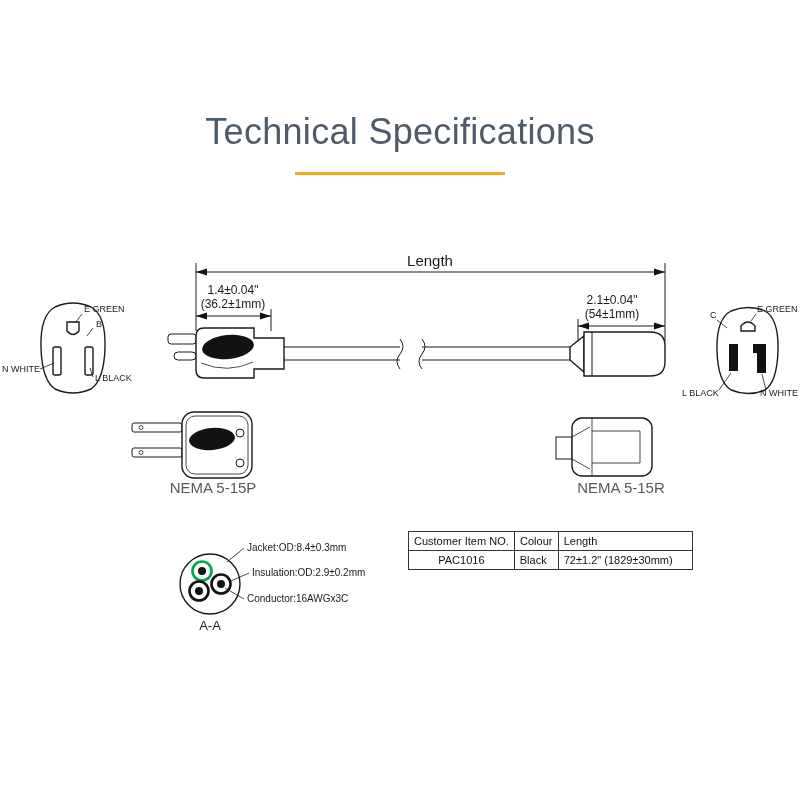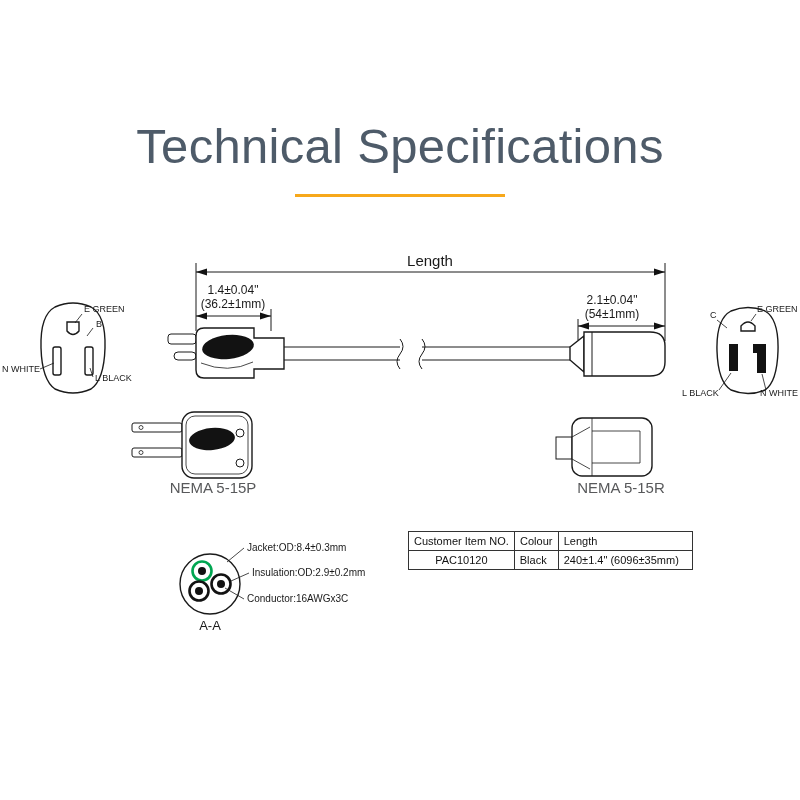--- a/index.html
+++ b/index.html
@@ -8,21 +8,21 @@
     --ground-green:#00a651;
     --line:#1a1a1a;
   }
   *{box-sizing:border-box;}
   html,body{margin:0;padding:0;}
   body{
     width:800px;height:800px;background:#ffffff;position:relative;overflow:hidden;
     font-family:"Liberation Sans",sans-serif;color:#1a1a1a;
   }
   .title-block{position:absolute;top:0;left:0;width:800px;text-align:center;padding-top:104px;}
-  .page-title{margin:16px;font-size:49px;font-weight:400;line-height:1.1;letter-spacing:.3px;color:var(--title);}
+  .page-title{margin:8px;font-size:36px;font-weight:400;line-height:1.1;letter-spacing:.3px;color:var(--title);}
   .title-underline{width:210px;height:3px;background:var(--accent-underline);margin:20px auto 0;}
   svg.diagram{position:absolute;left:0;top:0;width:800px;height:800px;}
   svg .ln{stroke:var(--line);fill:none;stroke-width:1;}
   svg .thick{stroke-width:1.4;}
   svg .hair{stroke-width:.8;}
   svg text{fill:#1a1a1a;stroke:none;font-family:"Liberation Sans",sans-serif;}
   svg .dim{font-size:12px;}
   svg .small{font-size:9px;}
   svg .mid{font-size:15px;}
   svg .nema{font-size:15px;fill:#58595b;}
@@ -148,19 +148,19 @@
   <table class="spec">
     <thead>
       <tr>
         <th class="c0">Customer Item NO.</th>
         <th class="c1">Colour</th>
         <th class="c2">Length</th>
       </tr>
     </thead>
     <tbody>
         <tr>
-          <td class="c0">PAC10120</td>
+          <td class="c0">PAC1016</td>
           <td class="c1">Black</td>
-          <td class="c2">240±1.4" (6096±35mm)</td>
+          <td class="c2">72±1.2" (1829±30mm)</td>
         </tr>
       </tbody>
   </table>
 </div>
 
 </body></html>

